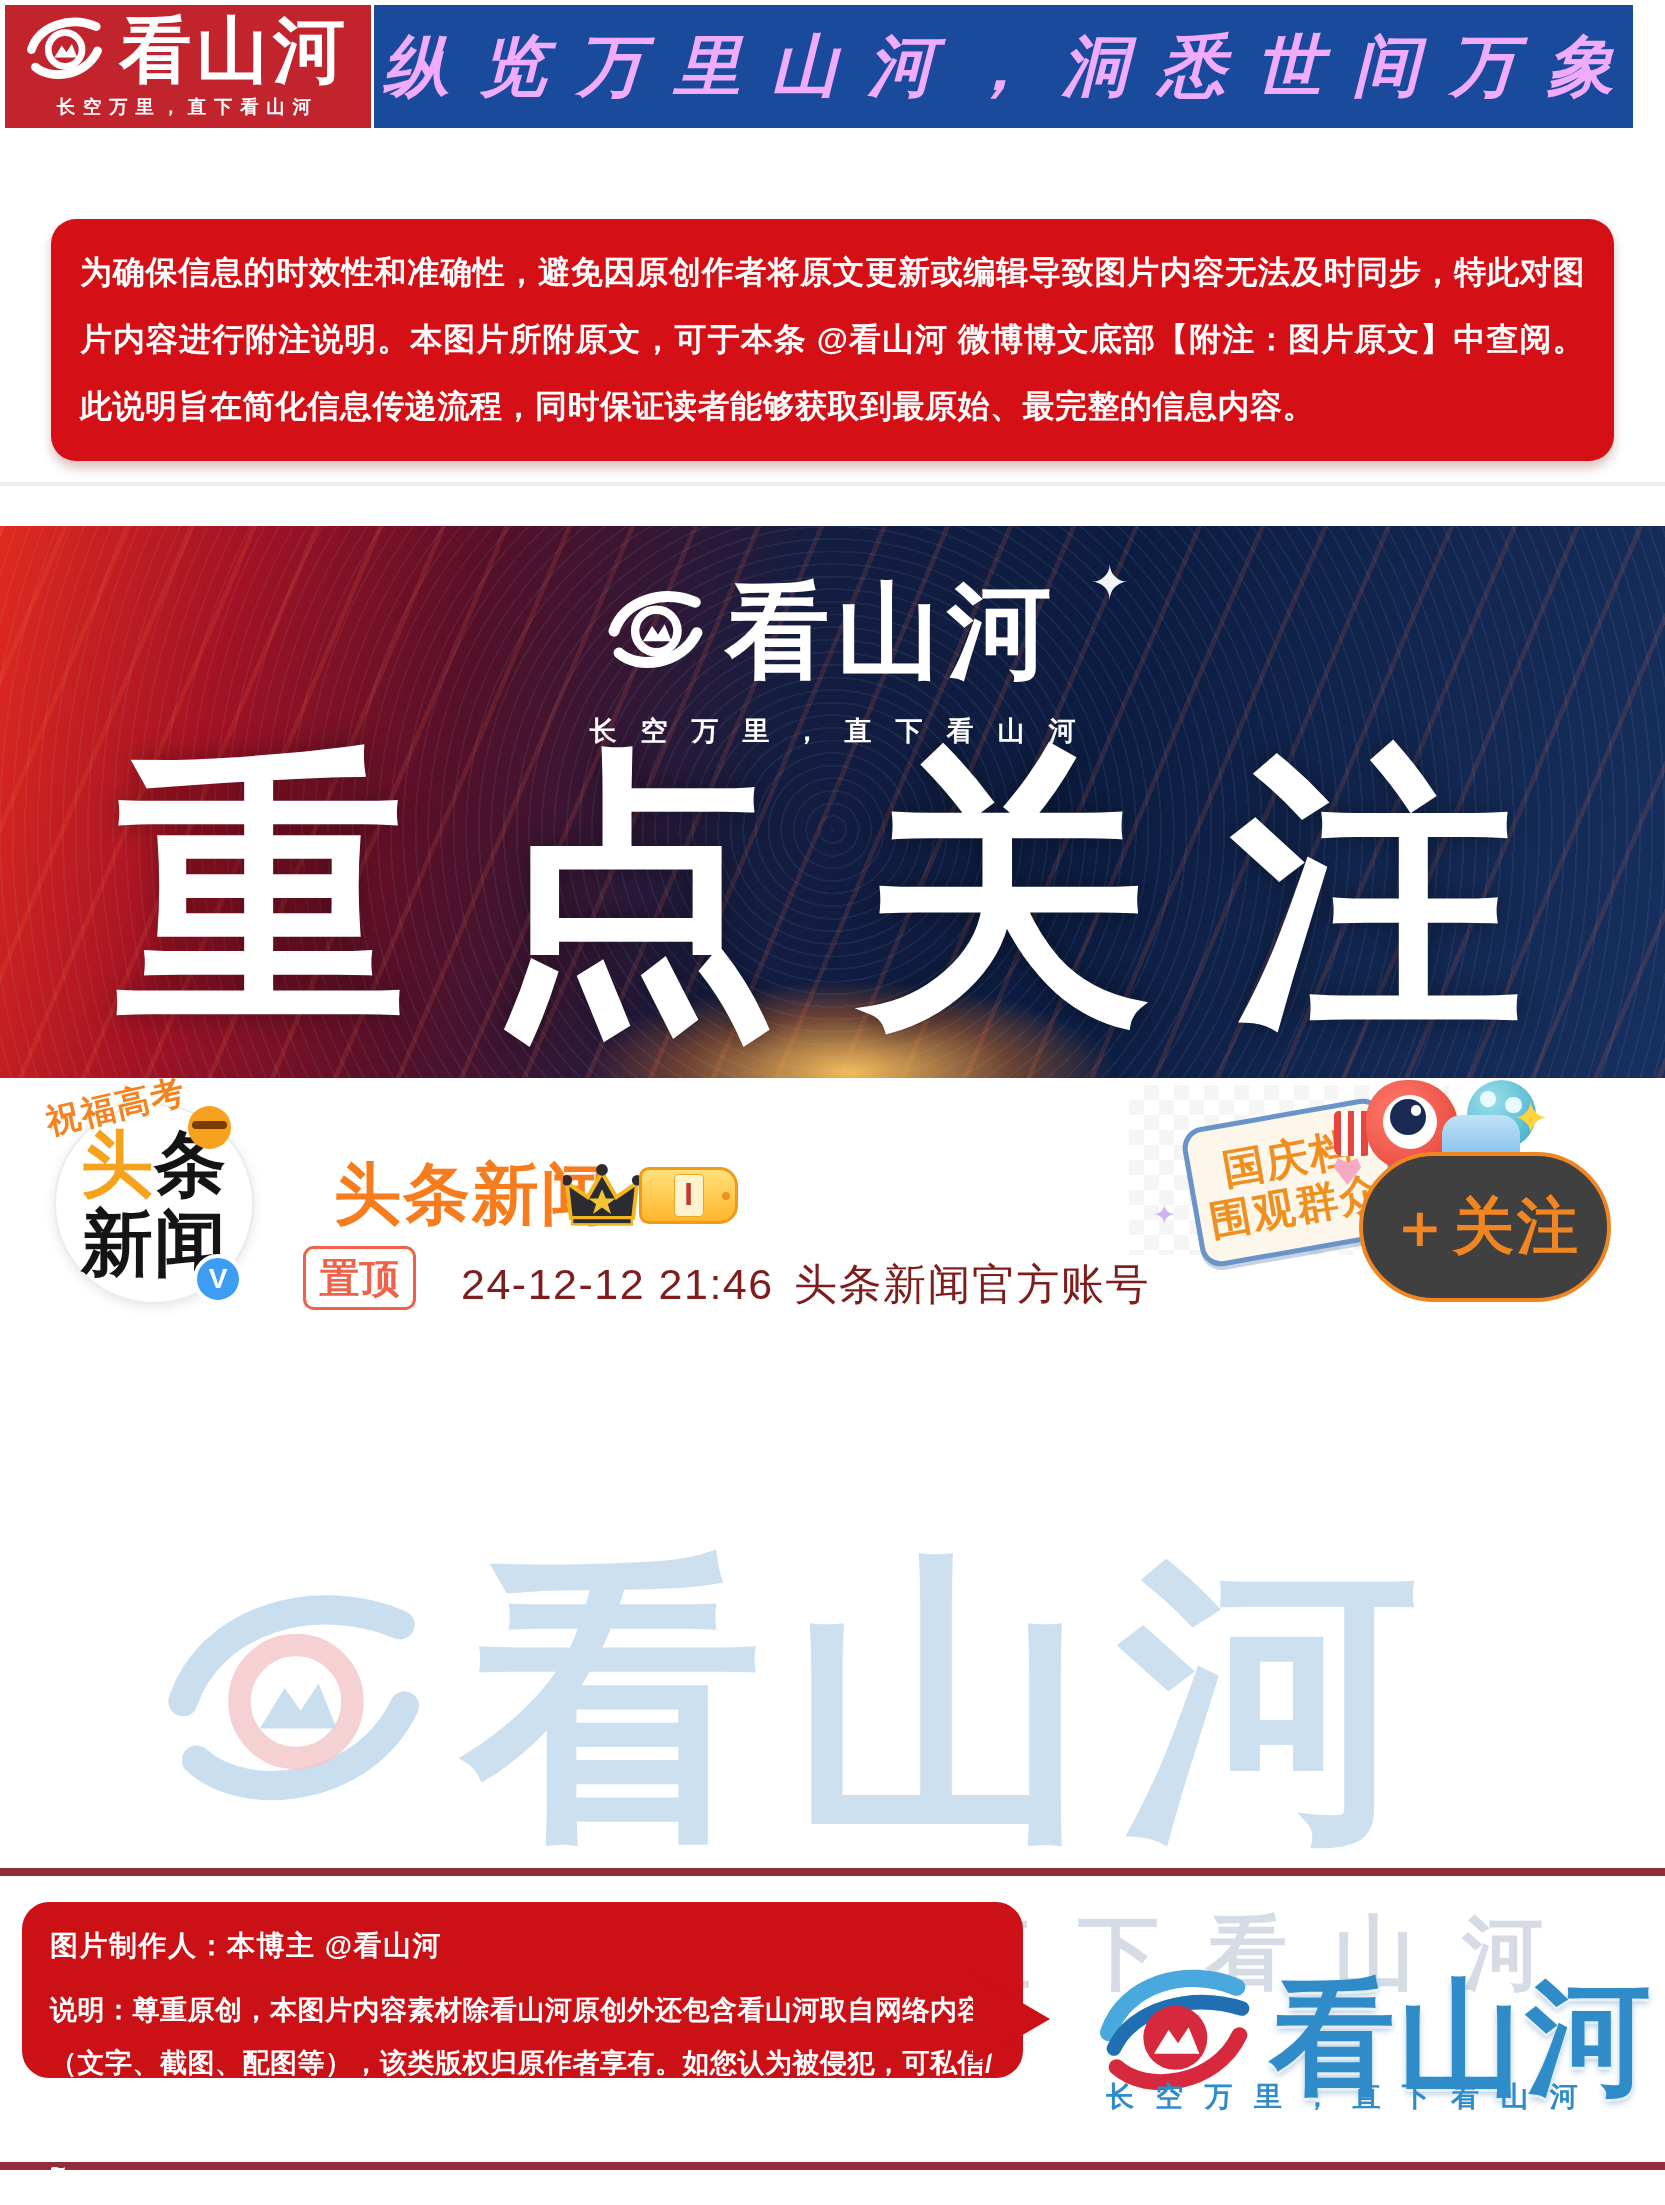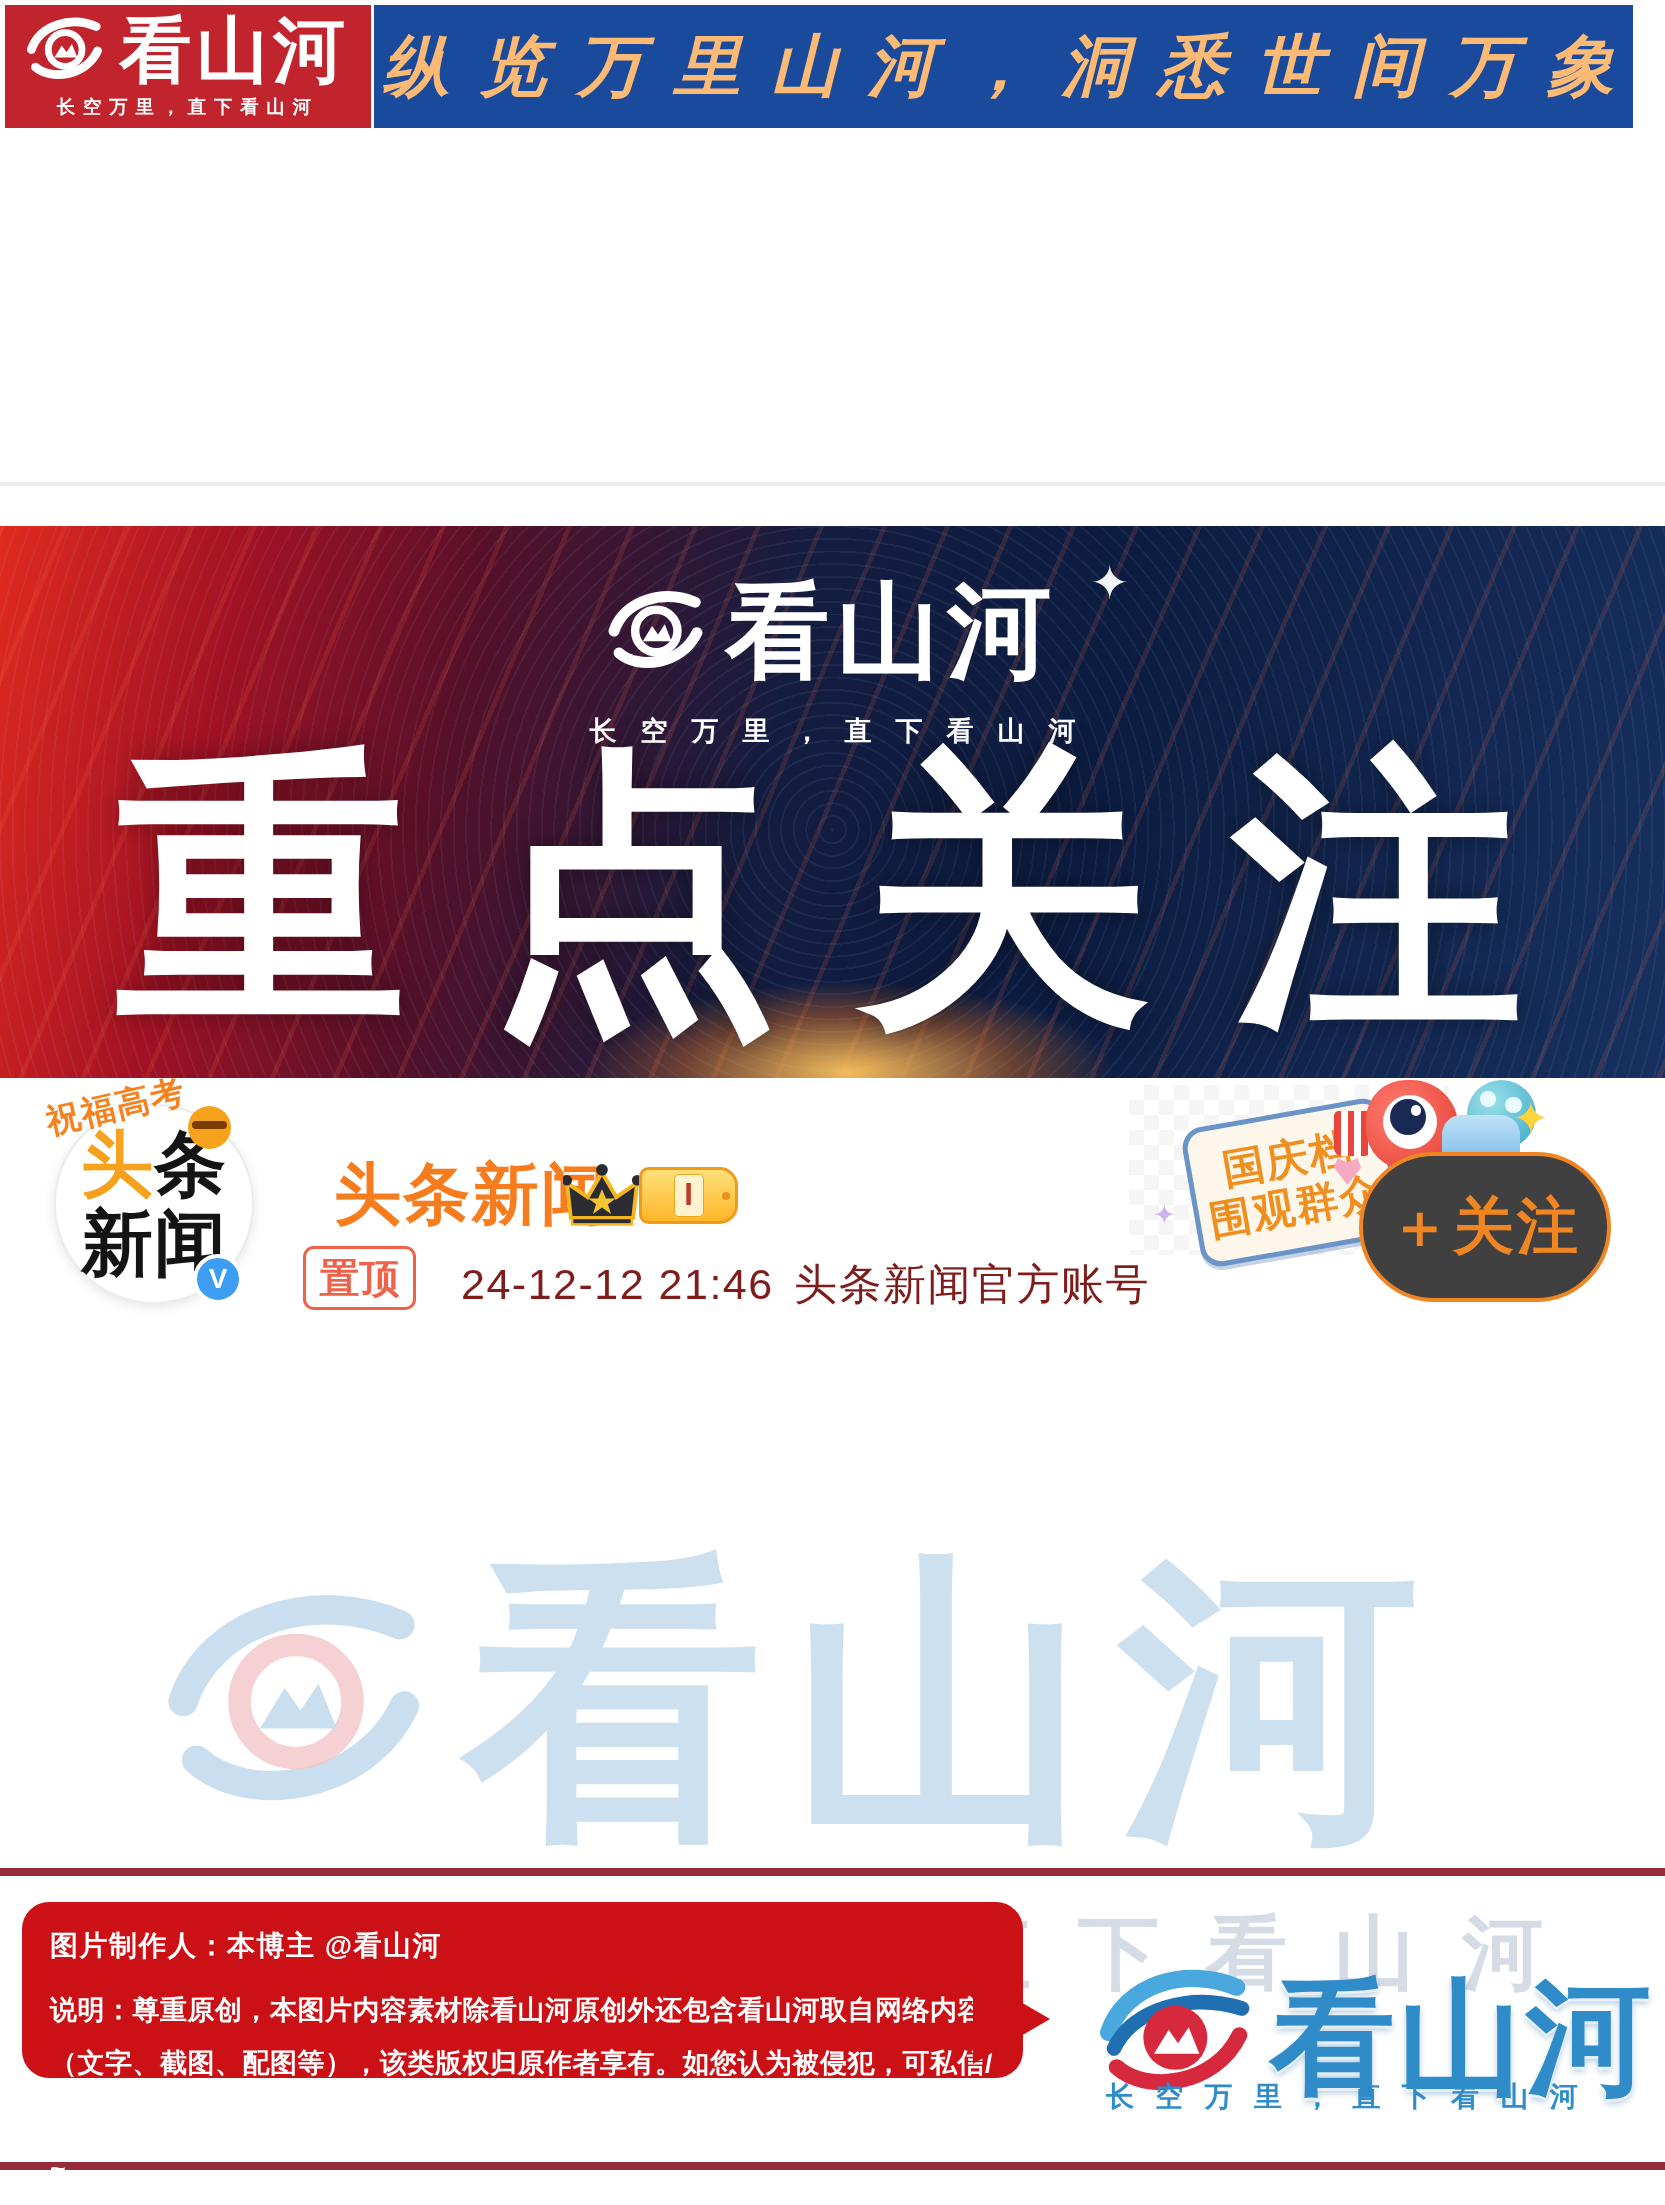--- a/index.html
+++ b/index.html
@@ -11,21 +11,21 @@
   
   .logo-box{position:absolute;left:4.8px;top:4.8px;width:366px;height:123px;background:#c2242e;
     display:flex;flex-direction:column;align-items:center;justify-content:center;gap:7.8px;}
   .logo-row{display:flex;align-items:center;gap:12.6px;}
   .logo-row svg{width:81px;height:71px;}
   .logo-text{font-size:72px;font-weight:900;color:#fff;letter-spacing:4.8px;line-height:1;}
   .logo-tagline{font-size:18.4px;color:#fff;letter-spacing:7.8px;font-weight:700;}
   .top-banner{position:absolute;left:374px;top:4.8px;width:1259px;height:123px;background:#1a4a9c;
     display:flex;align-items:center;justify-content:center;}
   .banner-slogan{font-family:"DejaVu Serif",serif;font-style:italic;font-weight:700;
-    font-size:67px;color:#fdba74;letter-spacing:30px;white-space:nowrap;padding-left:19.4px;}
+    font-size:67px;color:#f0abfc;letter-spacing:30px;white-space:nowrap;padding-left:19.4px;}
   
   .notice{position:absolute;left:51px;top:219px;width:1563px;background:#d40f16;border-radius:25px;
     padding:20.4px 29px;color:#fff;font-size:32px;line-height:67px;font-weight:700;letter-spacing:0.5px;
     text-align:justify;box-shadow:0 6.8px 10.7px rgba(120,10,10,.25);}
   .divider{position:absolute;left:0;top:482px;width:1665px;height:4.4px;background:#ededed;}
   
   .hero{position:absolute;left:0;top:526px;width:1665px;height:552px;overflow:hidden;
     background:
       radial-gradient(ellipse 368px 126px at 51% 99%, rgba(255,196,92,.95), rgba(255,126,32,.38) 45%, rgba(255,126,32,0) 72%),
       repeating-linear-gradient(113deg, rgba(255,110,70,.14) 0 4.8px, rgba(255,70,40,0) 4.8px 58px),
@@ -132,20 +132,23 @@
         <path d="M42 64 L53 46 L60 56 L68 44 L76 64 Z" fill="#ffffff"></path>
       </svg>
       <div class="logo-text">看山河</div>
     </div>
     <div class="logo-tagline">长空万里，直下看山河</div>
   </div>
   <div class="top-banner">
     <div class="banner-slogan">纵览万里山河，洞悉世间万象</div>
   </div>
 
+  <div class="notice">
+    <span>为确保信息的时效性和准确性，避免因原创作者将原文更新或编辑导致图片内容无法及时同步，特此对图片内容进行附注说明。本图片所附原文，可于本条 @看山河 微博博文底部【附注：图片原文】中查阅。此说明旨在简化信息传递流程，同时保证读者能够获取到最原始、最完整的信息内容。</span>
+  </div>
   <div class="divider"></div>
 
   <div class="hero">
     <div class="hero-rings"></div>
     <div class="hero-star">✦</div>
     <div class="hero-logo-row">
       <svg viewBox="0 0 120 104">
         <path d="M8 52 C20 16 66 2 104 18" stroke="#ffffff" stroke-width="13" fill="none" stroke-linecap="round"></path>
         <path d="M14 78 C36 98 88 92 106 54" stroke="#ffffff" stroke-width="13" fill="none" stroke-linecap="round"></path>
         <circle cx="58" cy="52" r="25" stroke="#ffffff" stroke-width="10" fill="none"></circle>

